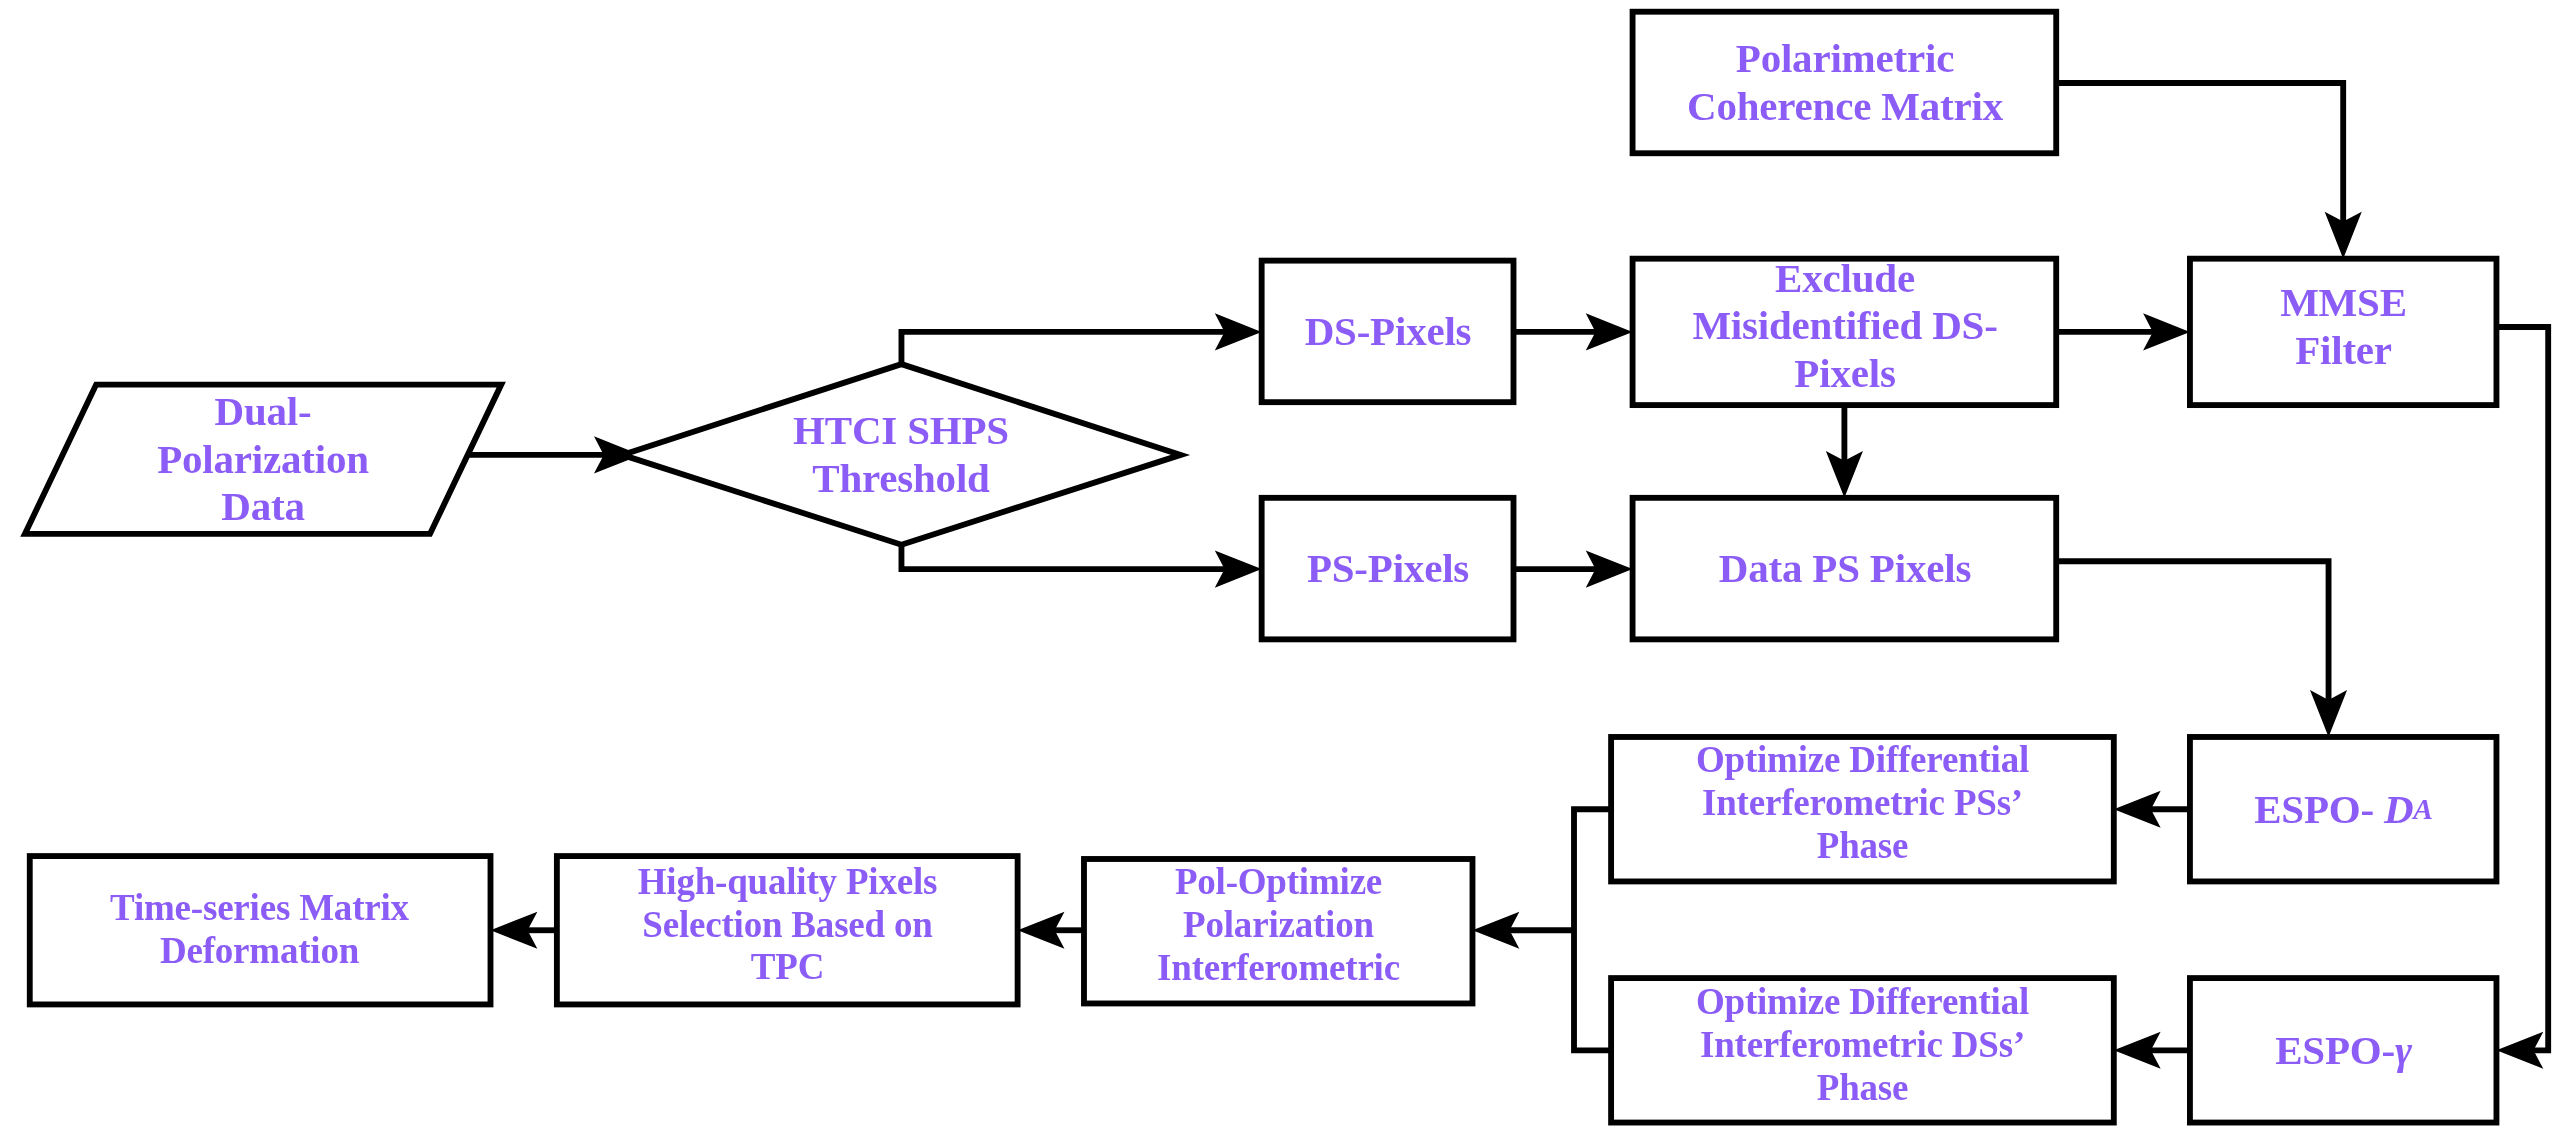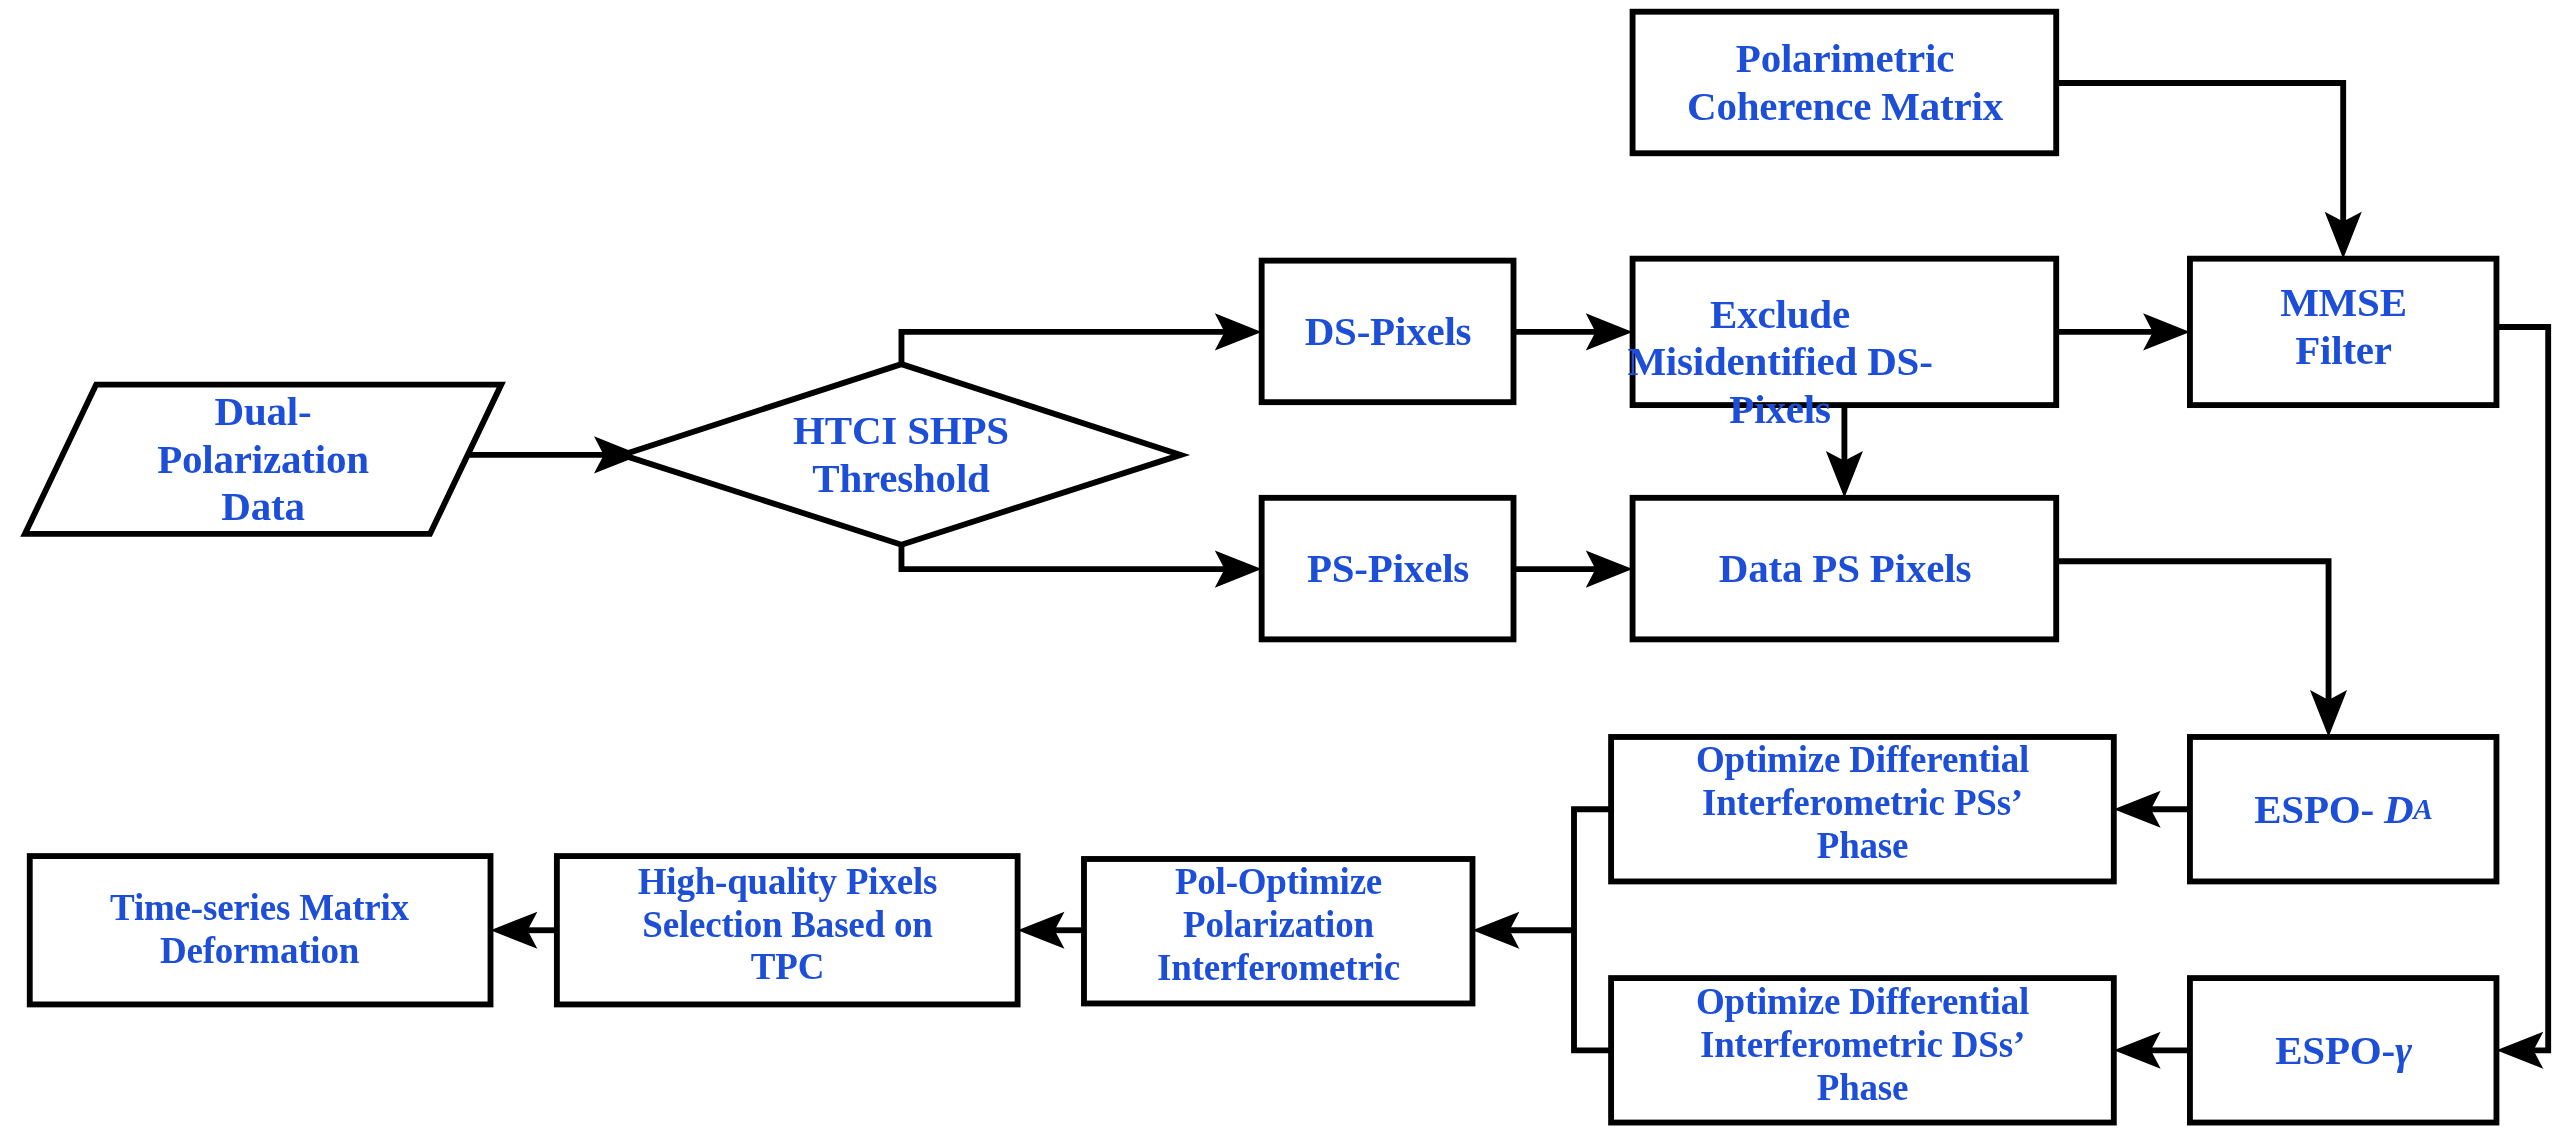--- a/index.html
+++ b/index.html
@@ -39,21 +39,21 @@
     stroke: none;
   }
   .node-label {
     position: absolute;
     display: flex;
     align-items: center;
     justify-content: center;
     text-align: center;
     font-family: "Liberation Serif", "DejaVu Serif", serif;
     font-weight: bold;
-    color: #1d4ed8;
+    color: #8b5cf6;
     font-size: 39px;
     line-height: 1.16;
     letter-spacing: -0.2px;
     pointer-events: none;
     white-space: pre-line;
   }
   .node-label.sz38 { font-size: 37px; }
   .node-label.sz42 { font-size: 41px; }
   .math-italic {
     font-style: italic;
@@ -191,21 +191,21 @@
 Polarization
 Data</div>
 
   <div class="node-label sz42" style="left:729px; top:364px; width:344px; height:181px;">HTCI SHPS
 Threshold</div>
 
   <div class="node-label sz42" style="left:1262px; top:261px; width:252px; height:142px;">DS-Pixels</div>
 
   <div class="node-label sz42" style="left:1262px; top:498px; width:252px; height:142px;">PS-Pixels</div>
 
-  <div class="node-label sz42" style="left:1568px; top:253px; width:424px; height:146px;margin-top:36px;">Exclude
+  <div class="node-label sz42" style="left:1633px; top:253px; width:424px; height:146px;">Exclude
 Misidentified DS-
 Pixels</div>
 
   <div class="node-label sz42" style="left:1633px; top:498px; width:424px; height:142px;">Data PS Pixels</div>
 
   <div class="node-label sz42" style="left:1633px; top:11.7px; width:424px; height:142px;">Polarimetric
 Coherence Matrix</div>
 
   <div class="node-label sz42" style="left:2190px; top:254px; width:307px; height:146px;">MMSE
 Filter</div>

